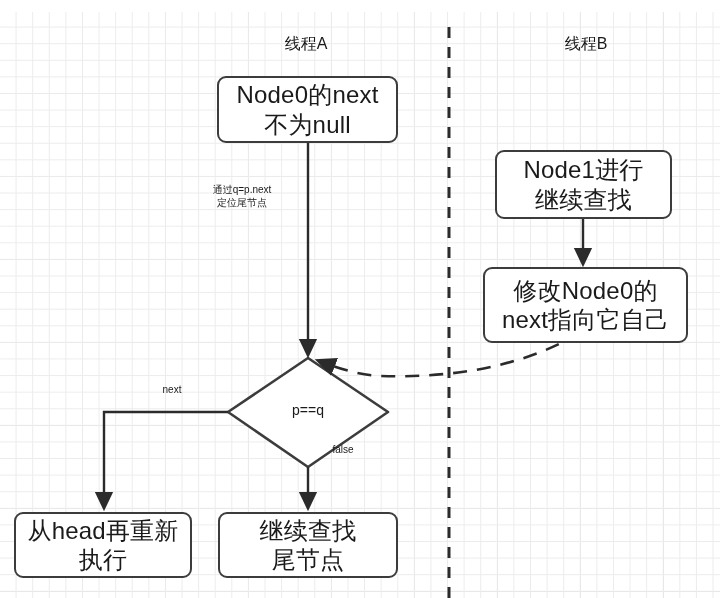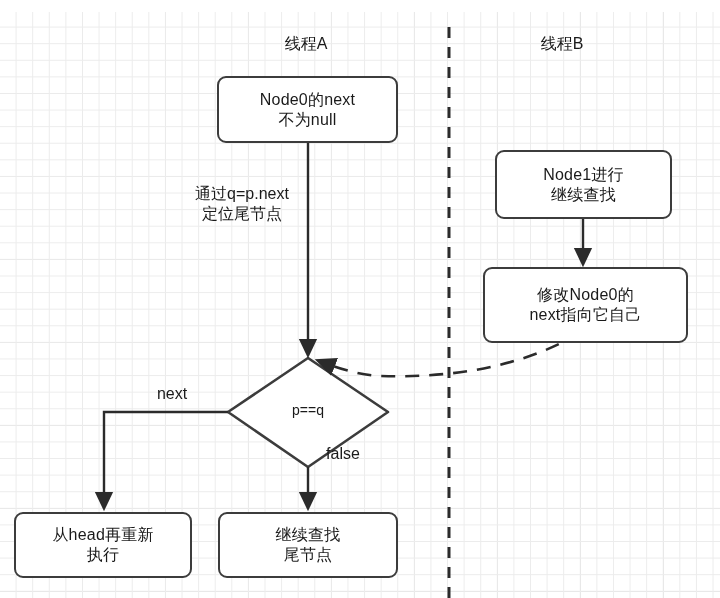--- a/index.html
+++ b/index.html
@@ -39,55 +39,55 @@
     position: absolute;
     box-sizing: border-box;
     border: 2.4px solid #3c3c3c;
     border-radius: 9px;
     background: #ffffff;
     display: flex;
     align-items: center;
     justify-content: center;
     text-align: center;
     color: #1a1a1a;
-    font-size: 16px;
+    font-size: 24px;
     line-height: 1.22;
     letter-spacing: 0.2px;
     white-space: pre-line;
   }
   .lane-label {
     position: absolute;
     color: #1a1a1a;
     font-size: 16px;
     text-align: center;
     white-space: nowrap;
   }
   .edge-label {
     position: absolute;
     color: #1a1a1a;
-    font-size: 16px;
+    font-size: 10px;
     text-align: center;
     white-space: pre-line;
     line-height: 1.25;
   }
   .diamond-text {
     position: absolute;
     color: #1a1a1a;
     font-size: 14px;
     text-align: center;
     white-space: nowrap;
   }
   
   #box-node0-next   { left: 217px; top: 64px;  width: 181px; height: 67px; }
   #box-node1-deq    { left: 495px; top: 138px; width: 177px; height: 69px; }
   #box-modify-next  { left: 483px; top: 255px; width: 205px; height: 76px; }
   #box-restart-head { left: 14px;  top: 500px; width: 178px; height: 66px; }
   #box-continue-find{ left: 218px; top: 500px; width: 180px; height: 66px; }
   #lane-a { left: 256px; top: 22px; width: 100px; }
-  #lane-b { left: 512px; top: 22px; width: 100px; }
+  #lane-b { left: 536px; top: 22px; width: 100px; }
   #label-locate-tail { left: 172px; top: 172px; width: 140px; }
   #label-true  { left: 144px; top: 372px; width: 56px; }
   #label-false { left: 315px; top: 432px; width: 56px; text-align: center; }
   #diamond-label { left: 248px; top: 390px; width: 120px; }
 </style>
 </head>
 <body>
 
 <div id="canvas">
 

